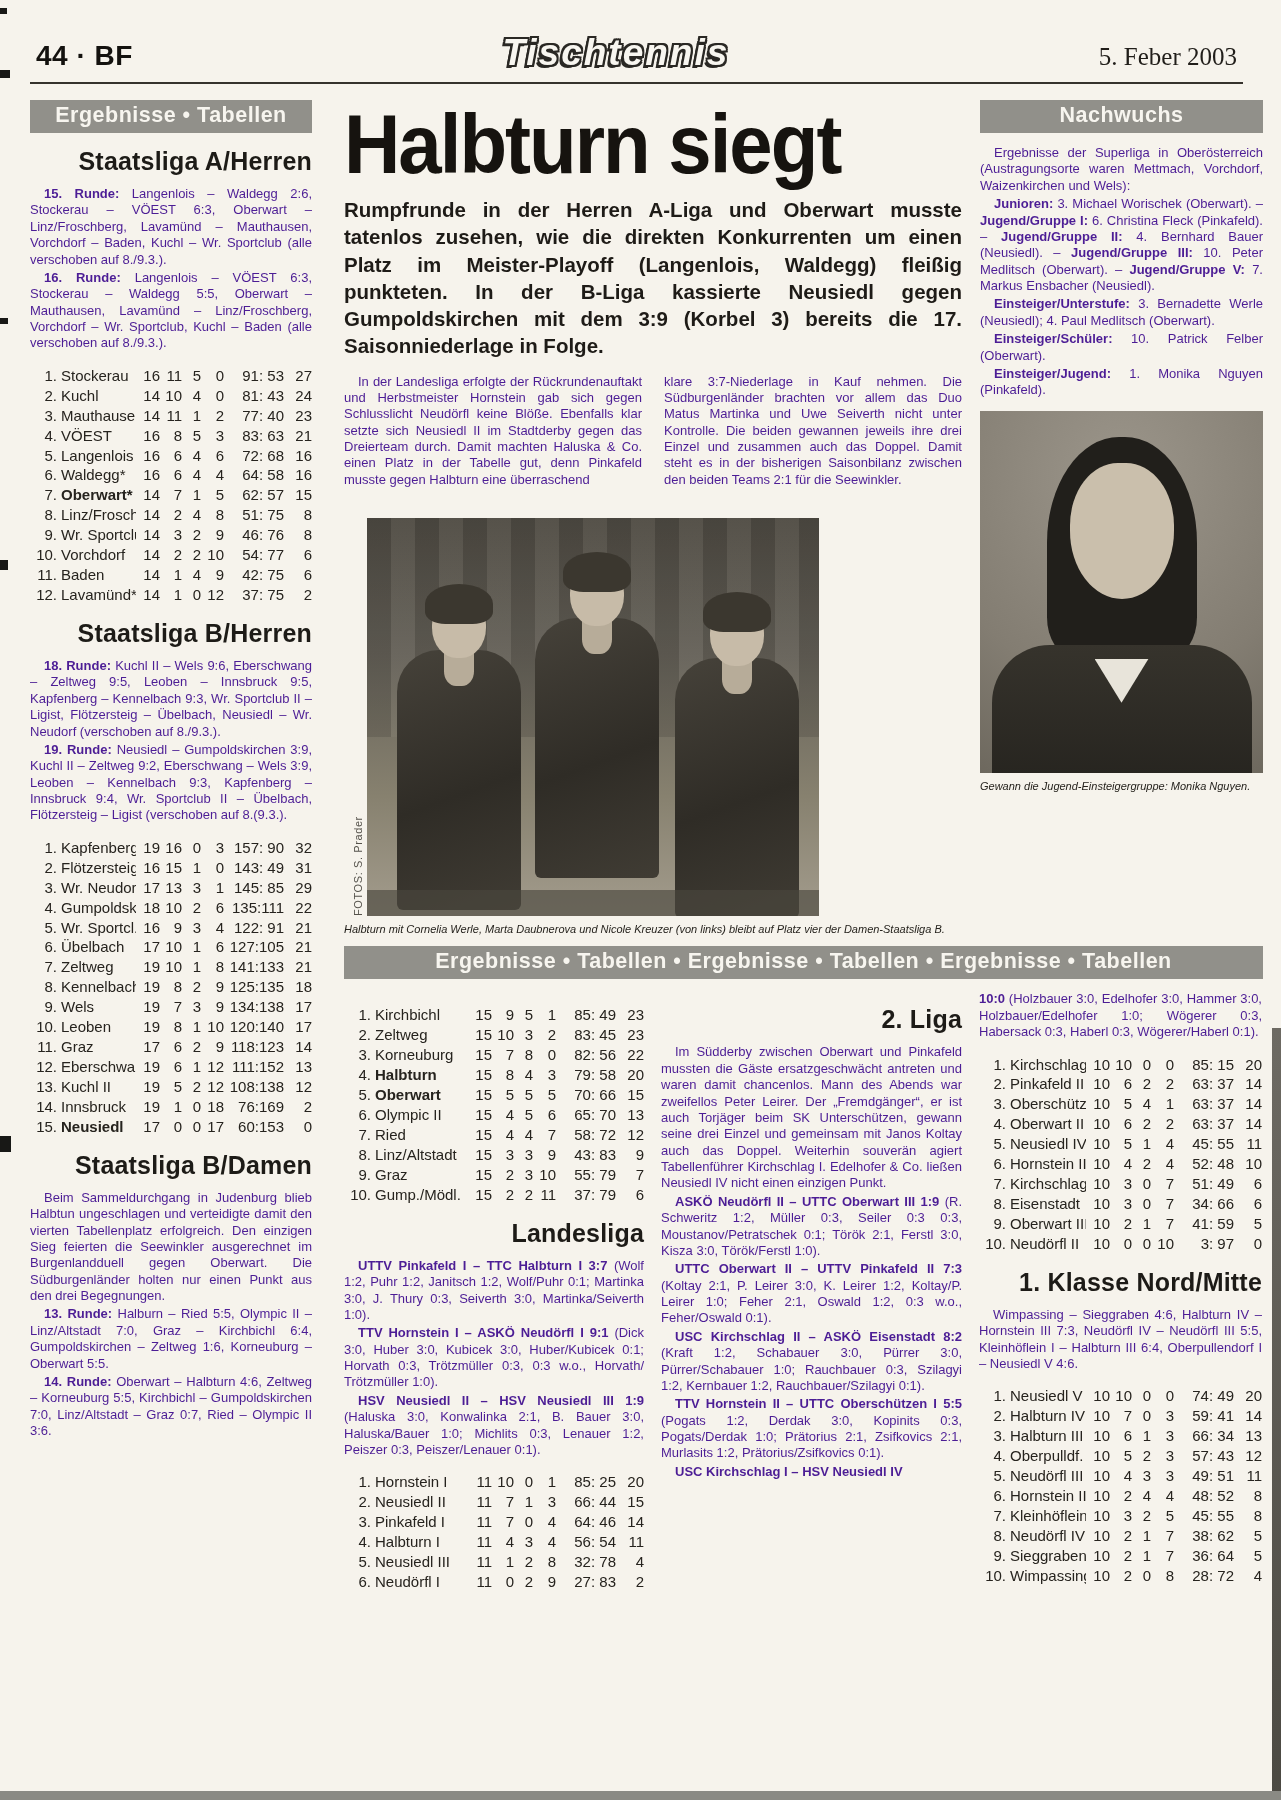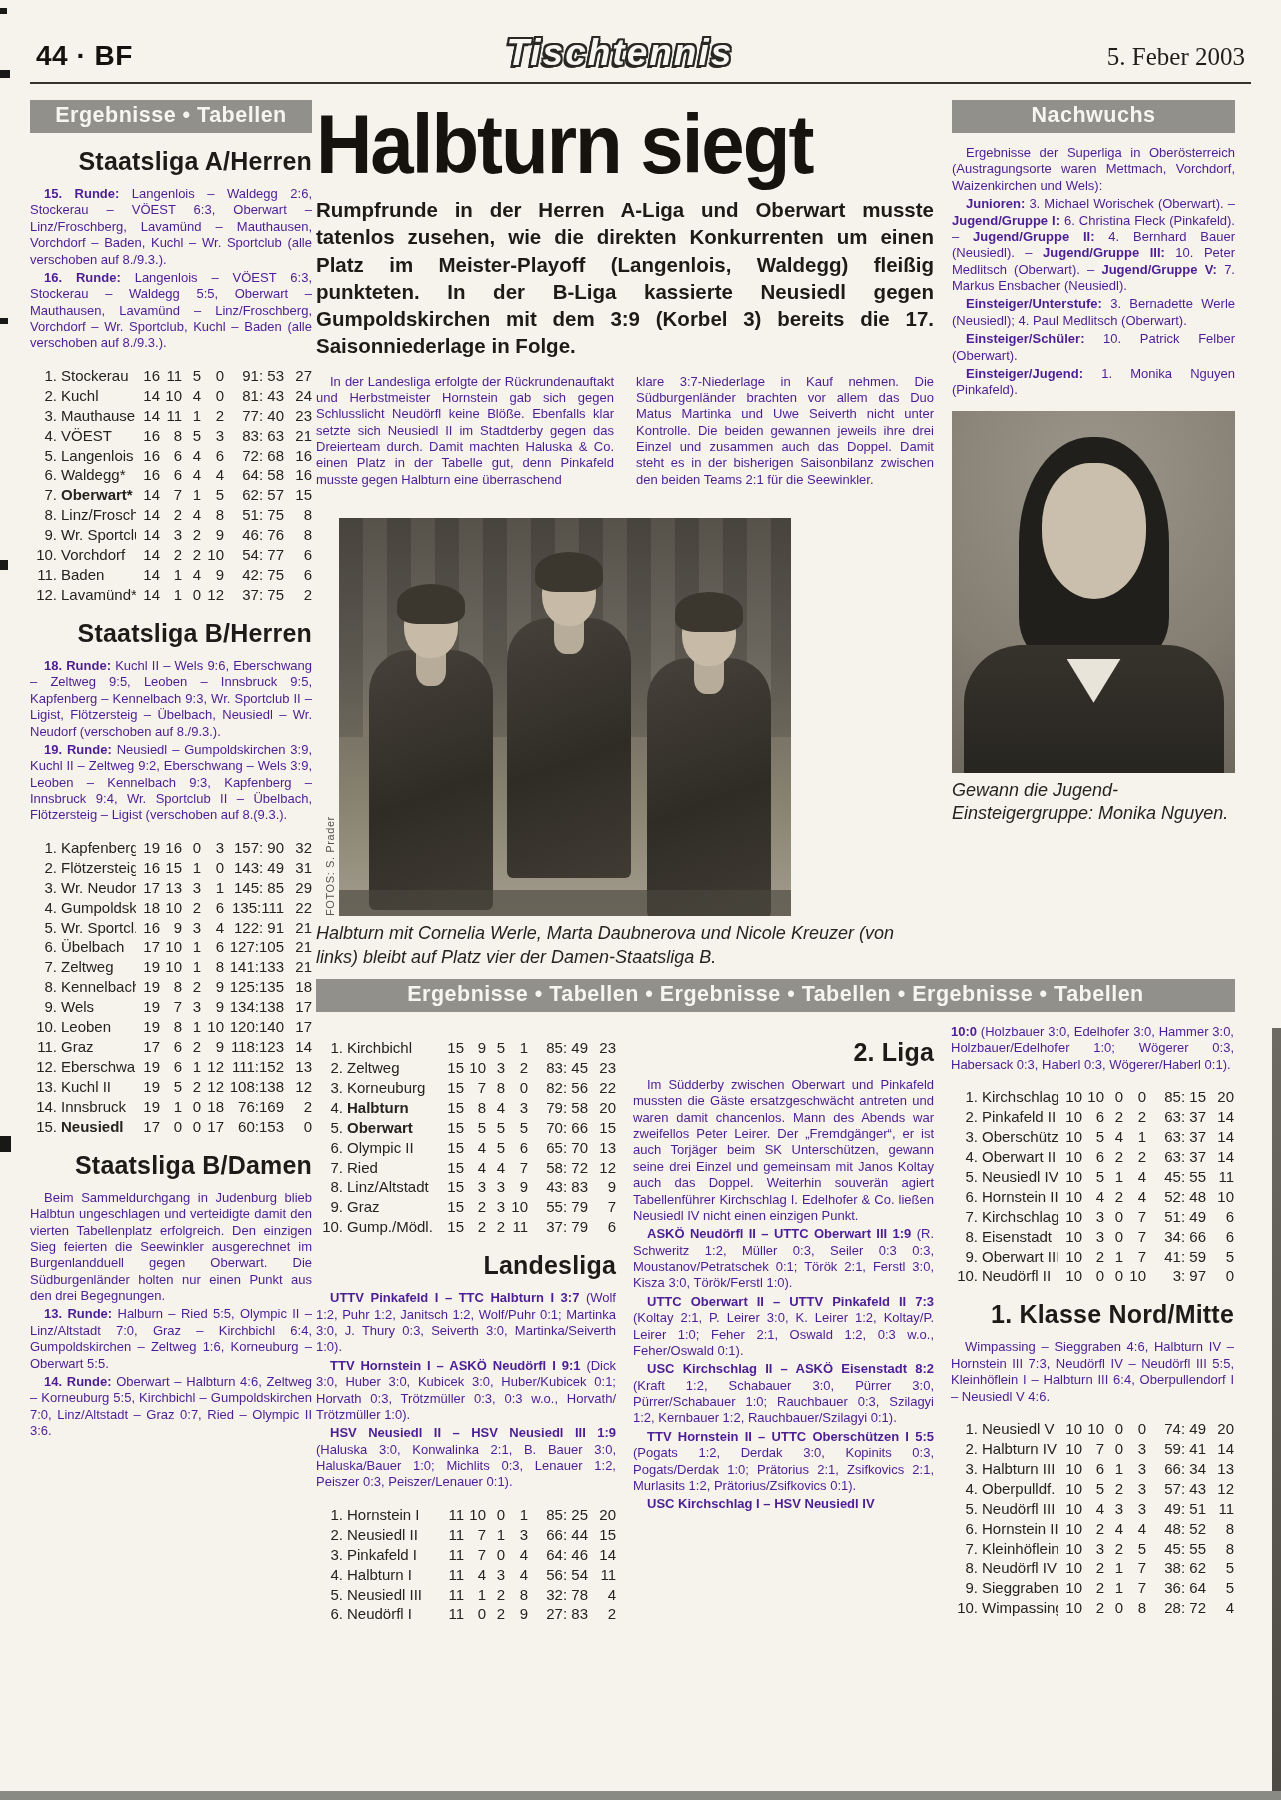--- a/index.html
+++ b/index.html
@@ -1,27 +1,27 @@
 <!DOCTYPE html>
 <html><head>
 <meta charset="utf-8">
 <style>
   *{box-sizing:border-box;margin:0;padding:0}
   html,body{width:1281px}
   body{height:1800px;background:#f6f3ec;font-family:"Liberation Sans",sans-serif;color:#26231e;overflow:hidden;position:relative}
-  .page{padding:10px 30px 0 30px;height:1800px;overflow:hidden}
+  .page{padding:10px 38px 0 30px;height:1800px;overflow:hidden}
   
   .hdr{display:flex;align-items:baseline;justify-content:space-between;padding:22px 6px 0}
   .hdr-left{font-size:28px;font-weight:bold;letter-spacing:.5px;color:#14120f}
   .logo{font-size:37px;font-weight:bold;font-style:italic;letter-spacing:2px;color:#f8f6f0;
         text-shadow:-2px 2px 0 #2a2824,2px 2px 0 #2a2824,2px -2px 0 #2a2824,-2px -2px 0 #2a2824,0 2px 0 #2a2824,2px 0 0 #2a2824,0 -2px 0 #2a2824,-2px 0 0 #2a2824,-3px 3px 0 #2a2824}
   .hdr-right{font-family:"Liberation Serif",serif;font-size:25px;color:#211e1a}
   .hdr-rule{border-bottom:2.5px solid #35322c;margin:8px 0 16px}
   
-  .main{display:grid;grid-template-columns:282px 919px;column-gap:4px}
+  .main{display:grid;grid-template-columns:282px 919px;column-gap:32px}
   .top-zone{display:grid;grid-template-columns:618px 283px;column-gap:18px}
   .bottom-zone{display:grid;grid-template-columns:300px 301px 283px;column-gap:17px;margin-top:12px}
   
   .banner{background:#91908a;color:#f7f5ef;font-weight:bold;text-align:center;font-size:21.5px;padding:3px 0 5px;letter-spacing:.5px}
   .banner2{margin-top:10px}
   h2.sec{font-size:25px;text-align:right;font-weight:bold;margin:14px 0 10px;color:#1d1b17;letter-spacing:.2px}
   
   .para{font-size:13px;line-height:1.26;text-align:justify;text-indent:14px;margin-bottom:2px;color:#4c1d95}
   .npi{text-indent:0}
   .seg-b{font-weight:bold}
@@ -42,21 +42,21 @@
   .photo-main::before{content:"";position:absolute;left:0;top:0;right:0;height:55%;background:repeating-linear-gradient(90deg,rgba(0,0,0,.22) 0 24px,rgba(255,255,255,.05) 24px 48px);opacity:.55}
   .photo-main::after{content:"";position:absolute;left:0;bottom:0;right:0;height:26px;background:#4a463e;opacity:.65}
   .person{position:absolute;width:128px}
   .head{width:54px;height:66px;border-radius:50% 50% 46% 46%;background:#c7bba8;margin:0 auto;position:relative}
   .head::before{content:"";position:absolute;top:-8px;left:-7px;right:-7px;height:40px;border-radius:50% 50% 30% 30%;background:#3b372f}
   .torso{width:124px;height:260px;margin:-8px auto 0;border-radius:42px 42px 6px 6px;background:linear-gradient(160deg,#46423a 0%,#2f2c26 55%,#403c34 100%)}
   .torso::before{content:"";display:block;width:30px;height:36px;margin:0 auto;background:#b7ac99;border-radius:0 0 40% 40%}
   .p1{left:28px;top:74px}
   .p2{left:166px;top:42px}
   .p3{left:306px;top:82px}
-  .caption{font-style:italic;font-size:18px;line-height:1.3;color:#26231e;margin-top:6px}
+  .caption{font-style:italic;font-size:11px;line-height:1.3;color:#26231e;margin-top:6px}
   .photo-portrait{width:100%;height:362px;position:relative;overflow:hidden;margin-top:12px;background:radial-gradient(150% 130% at 50% 18%,#9b958a 0%,#837d72 45%,#555148 100%)}
   .pp-hair{position:absolute;left:50%;top:26px;transform:translateX(-50%);width:150px;height:220px;border-radius:48% 48% 18% 18%;background:#211f1b}
   .pp-face{position:absolute;left:50%;top:52px;transform:translateX(-50%);width:104px;height:136px;border-radius:46% 46% 50% 50%;background:#cabfac}
   .pp-shoulders{position:absolute;left:50%;bottom:-12px;transform:translateX(-50%);width:260px;height:140px;border-radius:58px 58px 0 0;background:linear-gradient(180deg,#36332c,#26241f)}
   .pp-collar{position:absolute;left:50%;bottom:70px;transform:translateX(-50%);width:54px;height:44px;background:#e8e4da;clip-path:polygon(50% 100%,0 0,100% 0)}
   
   .mark{position:absolute;background:#181816}
   .edge-right{position:absolute;right:0;top:1028px;width:9px;height:772px;background:linear-gradient(180deg,#6d6a63,#4b4942)}
   .edge-bottom{position:absolute;left:0;bottom:0;width:100%;height:9px;background:#8a8a84}
 </style>

